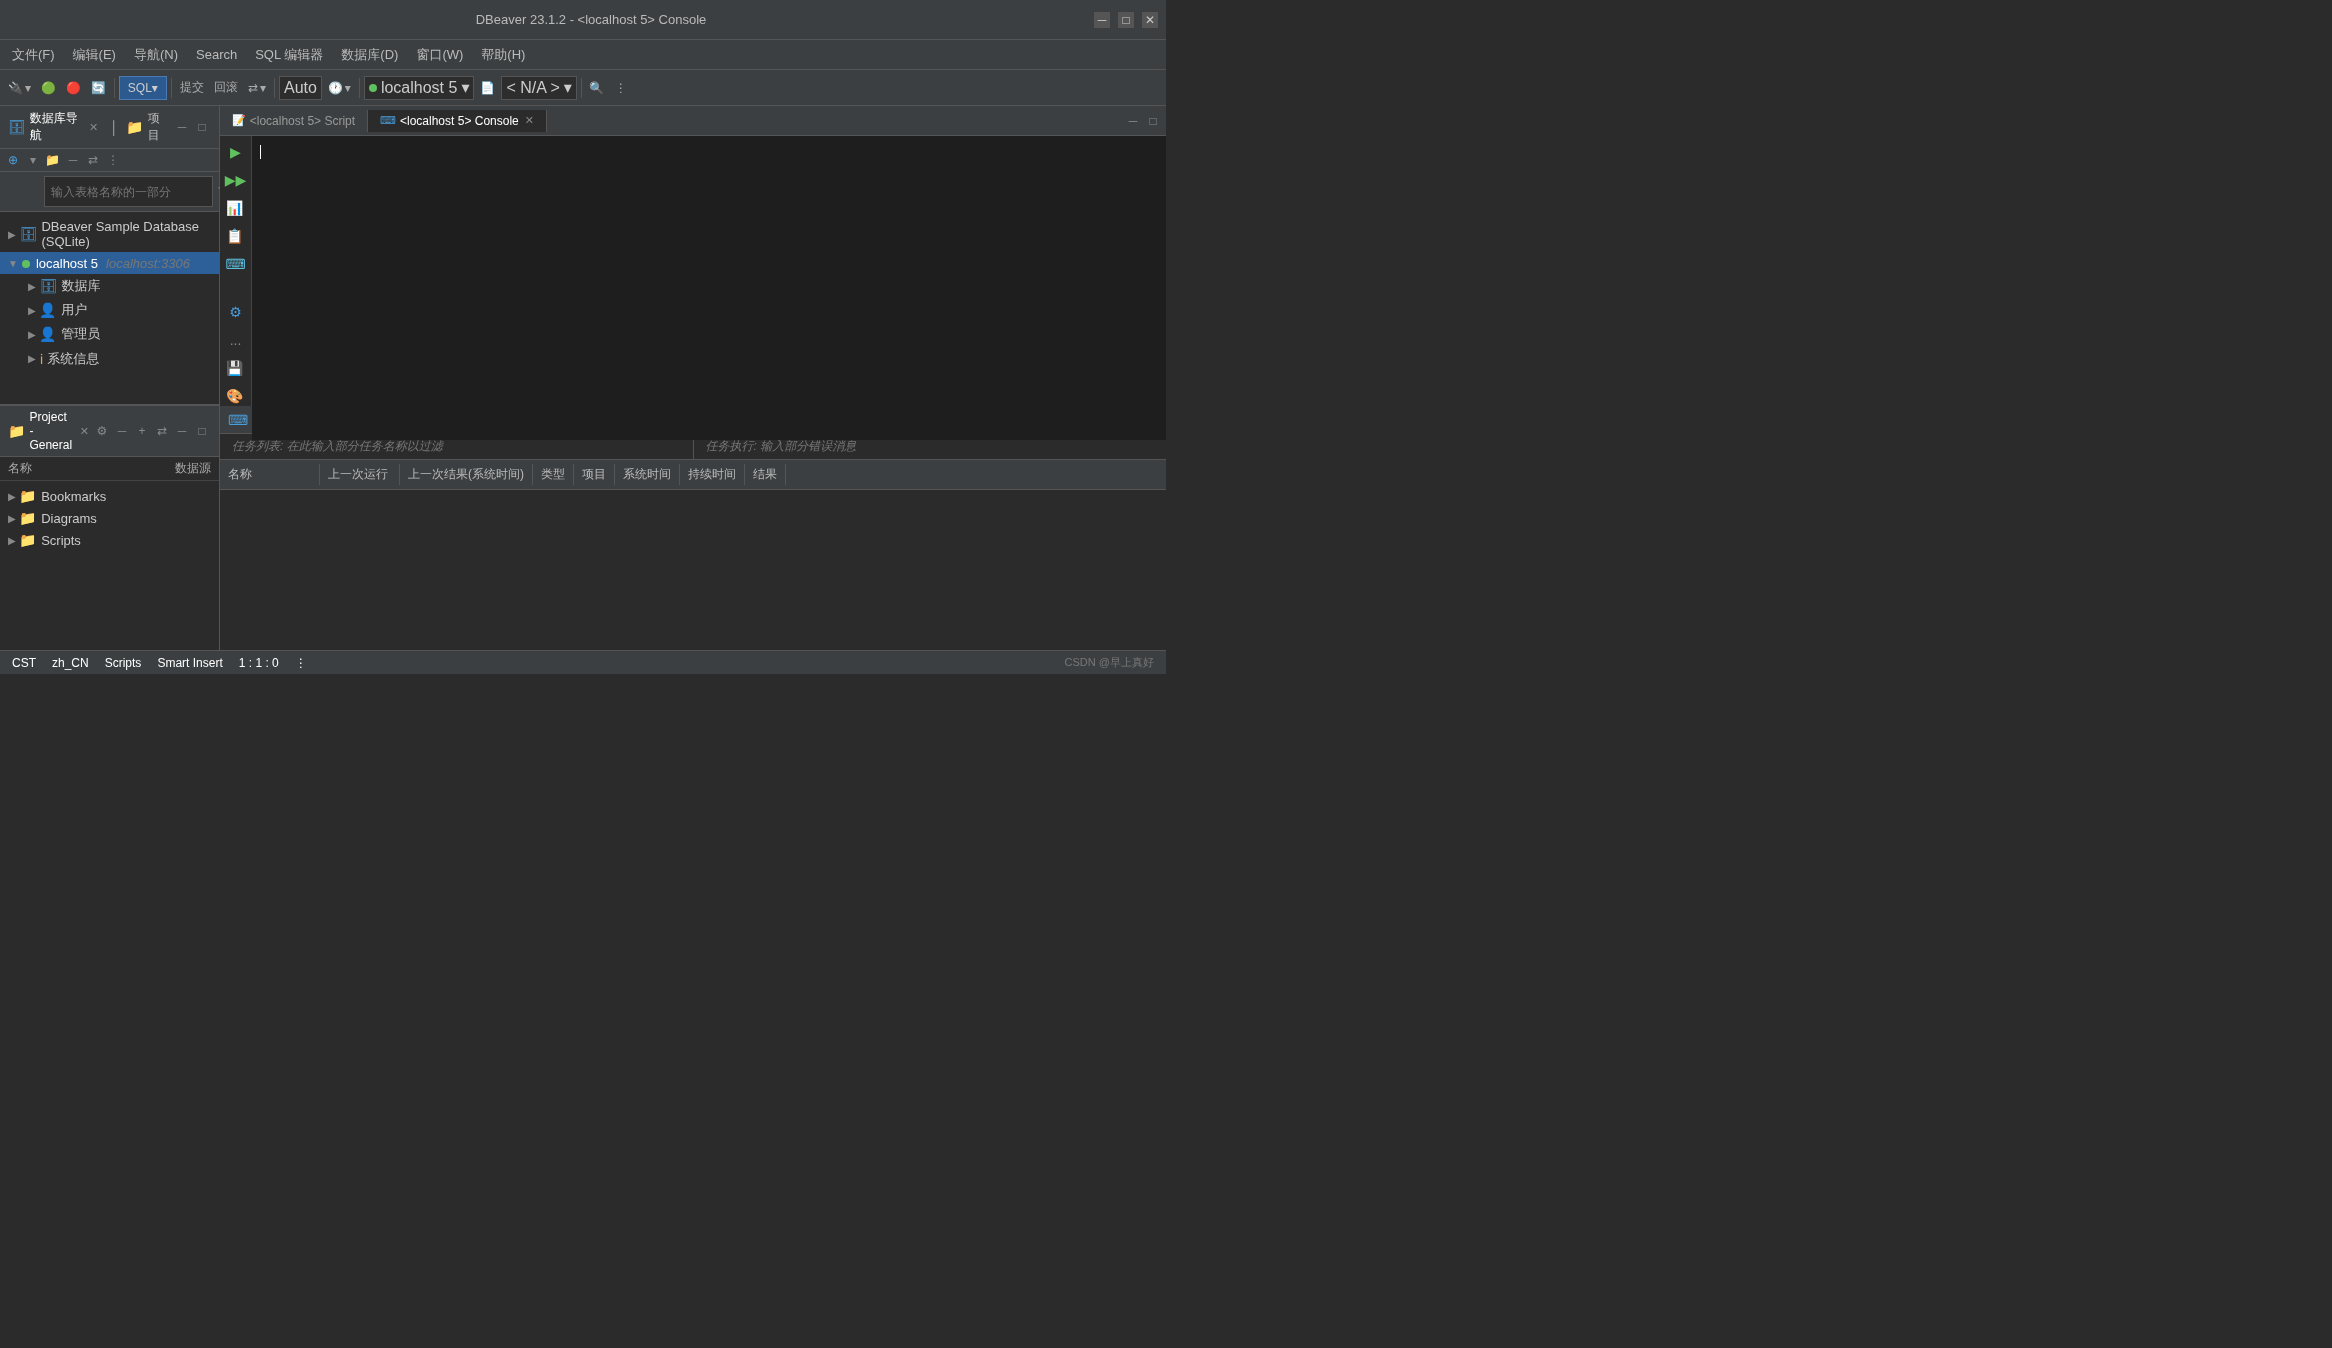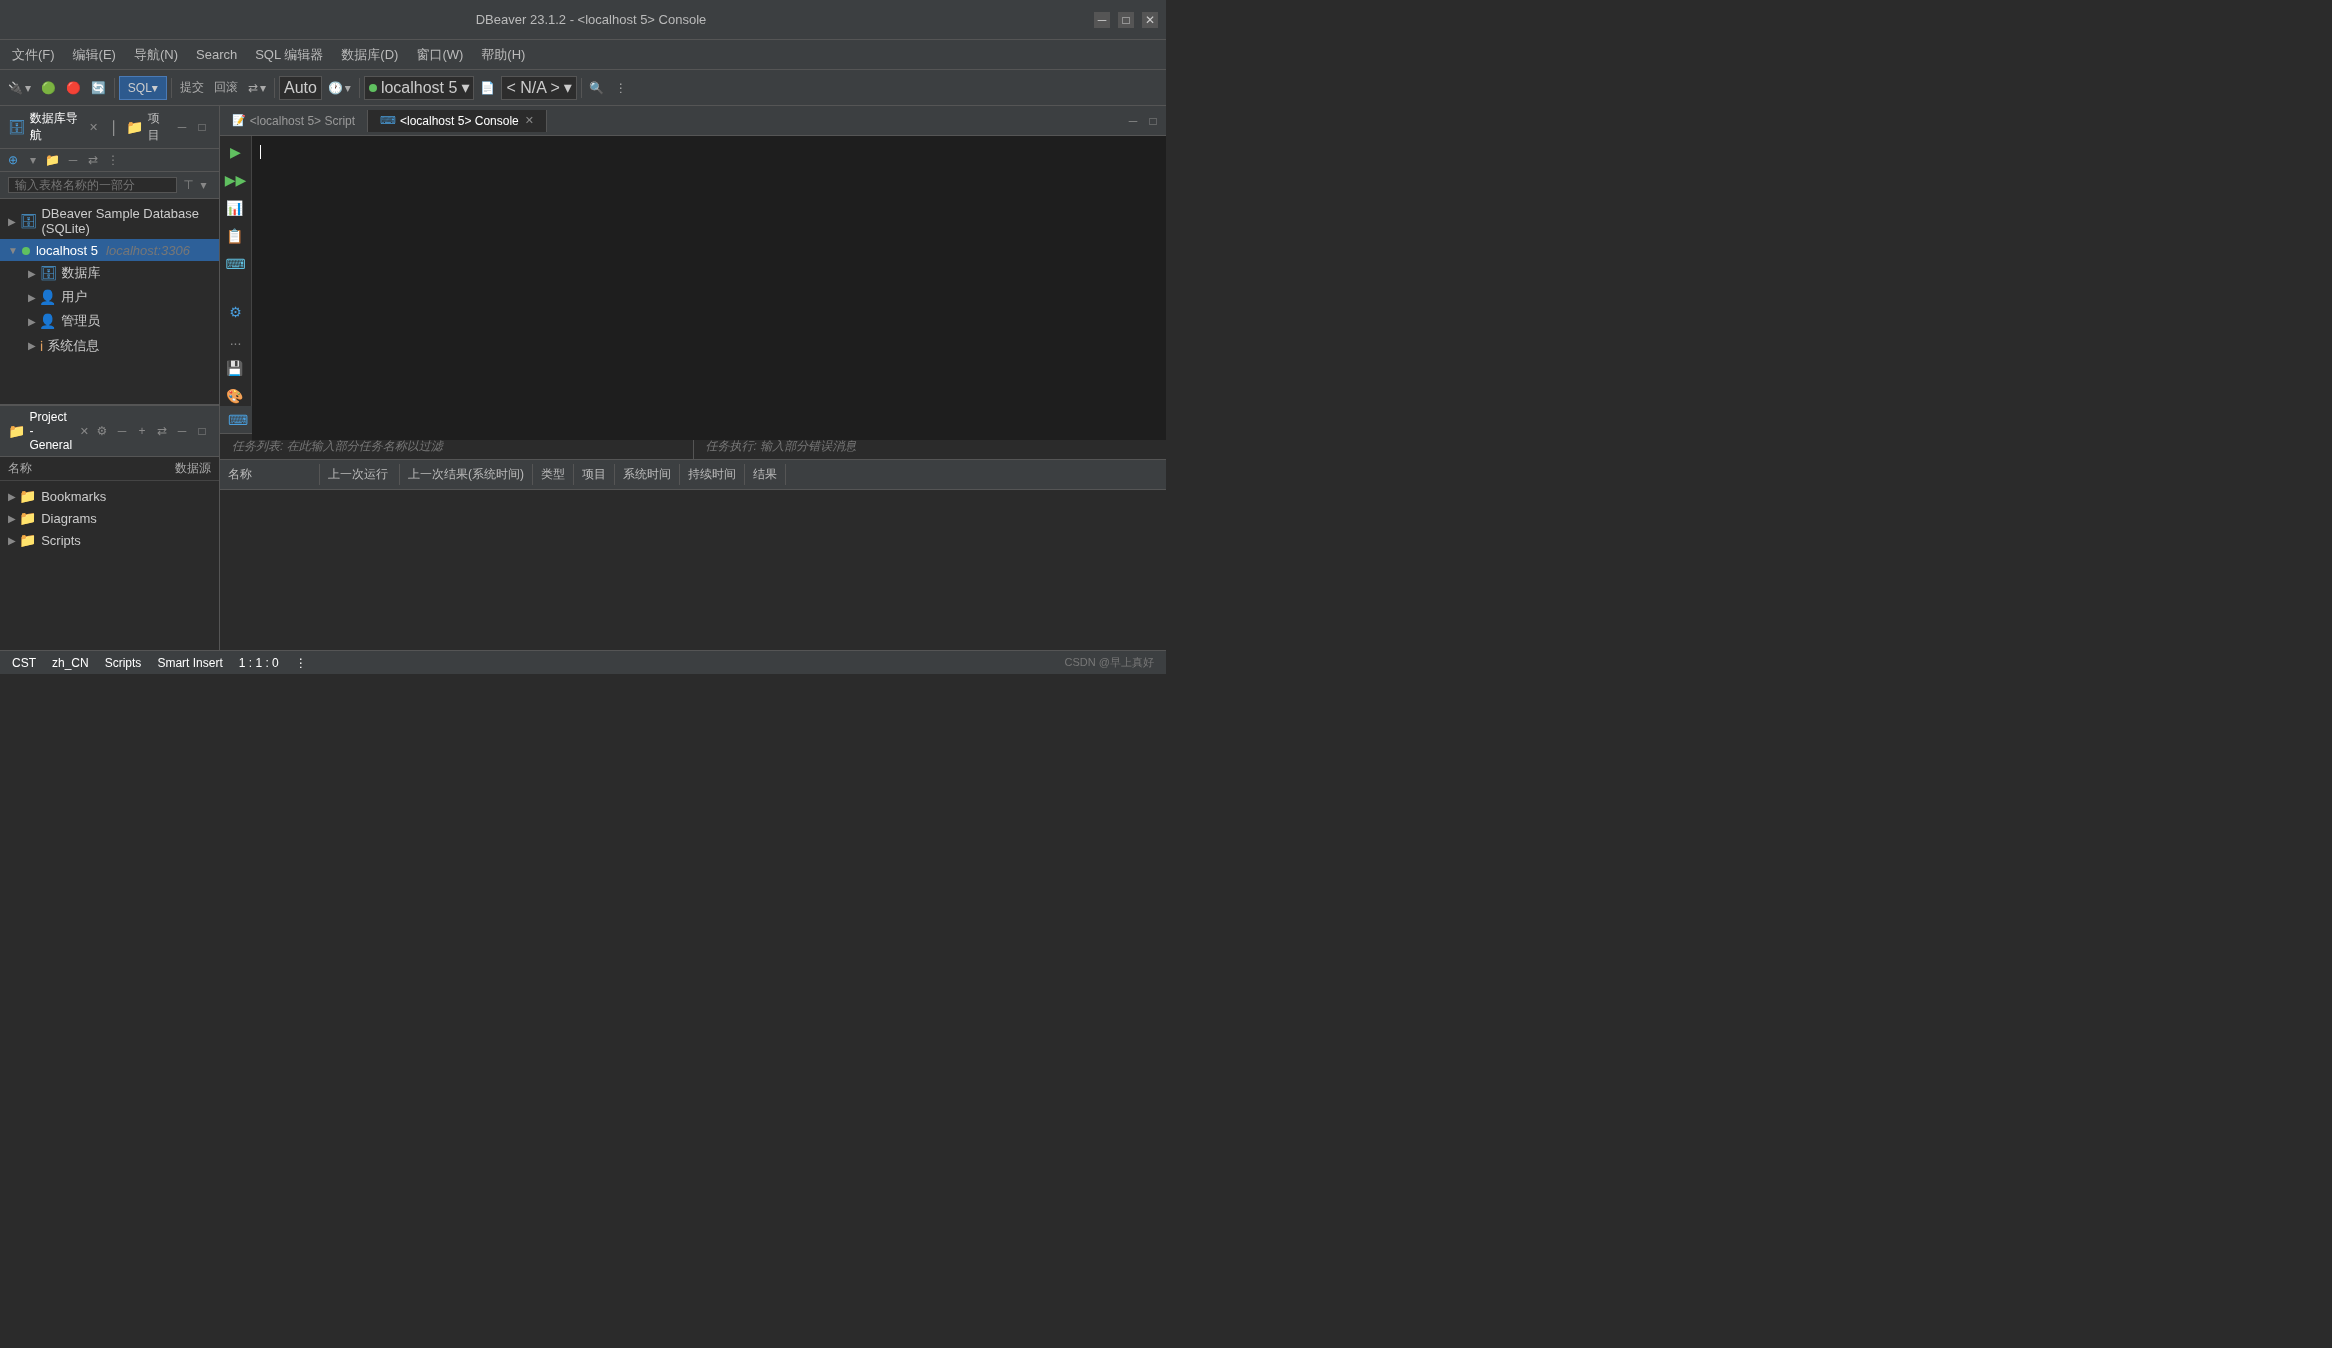--- a/index.html
+++ b/index.html
@@ -177,21 +177,22 @@
       display: flex;
       align-items: center;
     }
     .search-input {
       background: #2b2b2b;
       border: 1px solid #555;
       color: #aaa;
       padding: 2px 6px;
       font-size: 12px;
       flex: 1;
-      height: 16px;
+      height: 31px;
+      margin-left: 36px;
     }
     .tree-area {
       flex: 1;
       overflow-y: auto;
       padding: 4px 0;
     }
     .tree-item {
       padding: 3px 8px;
       cursor: pointer;
       display: flex;

